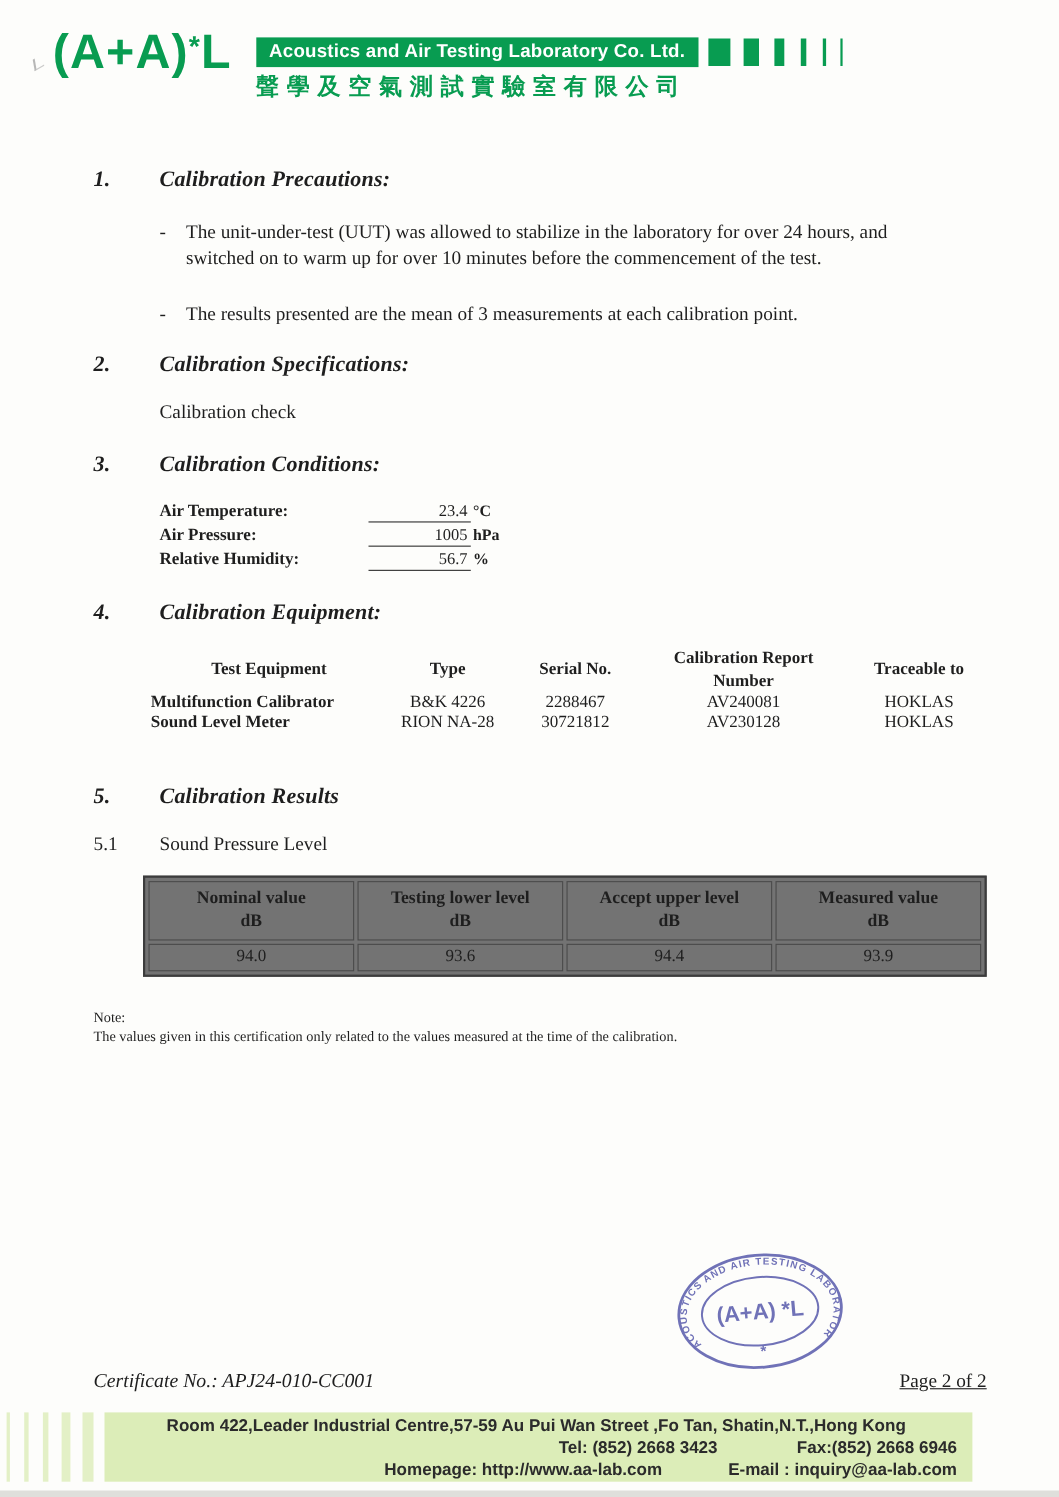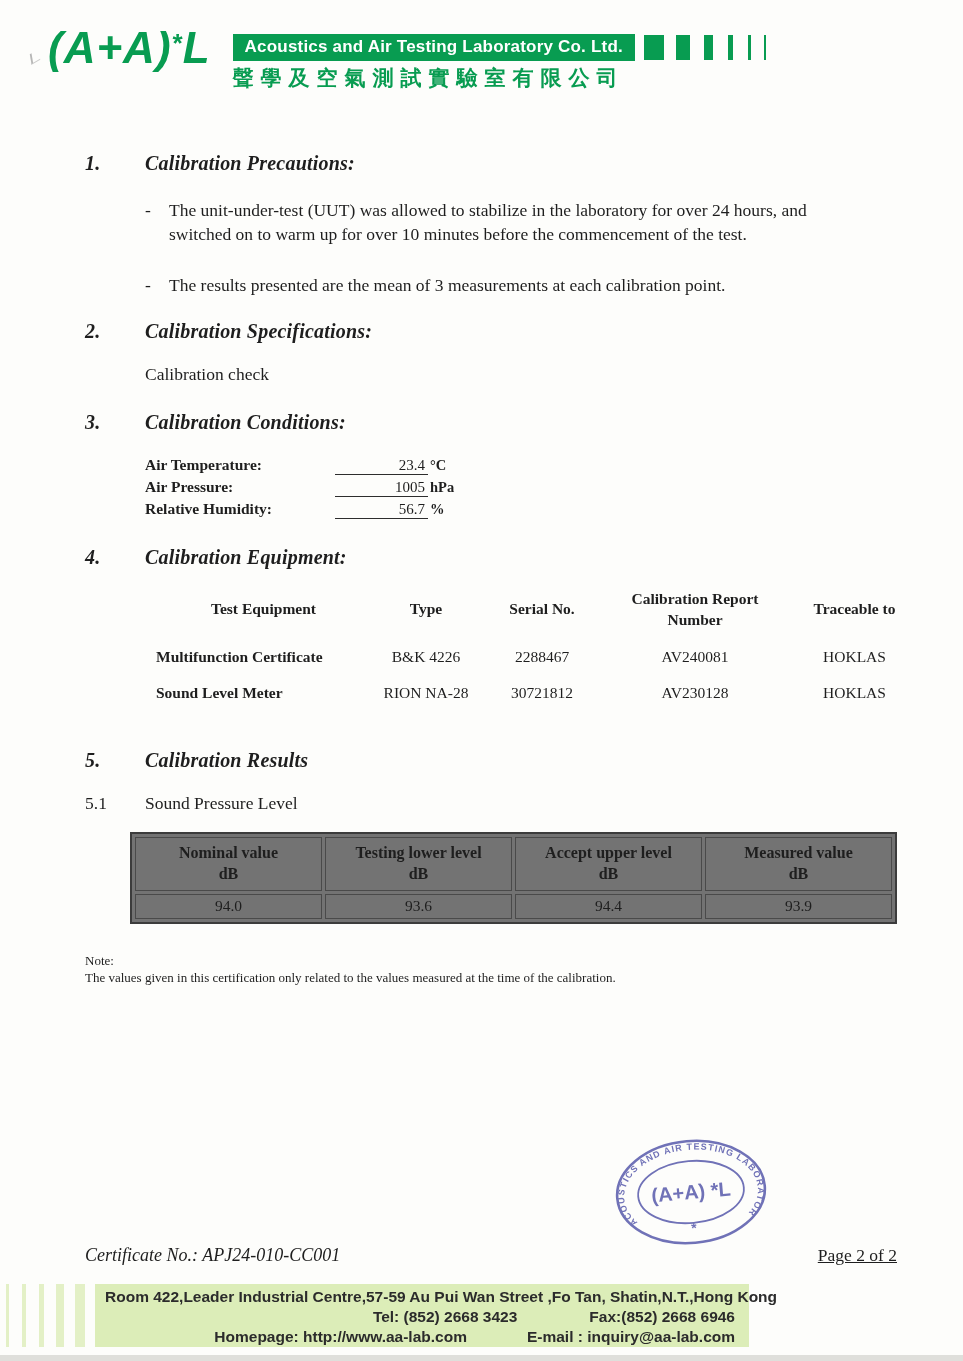--- a/index.html
+++ b/index.html
@@ -5,21 +5,21 @@
   * { margin:0; padding:0; box-sizing:border-box; }
   html,body { background:#ffffff; }
   .page {
     position:relative; width:963px; height:1361px; background:#fdfdfb;
     font-family:"Liberation Serif", serif; color:#1e1e1e; overflow:hidden;
   }
 
   
   .letterhead { position:absolute; left:30px; top:26px; display:flex; align-items:flex-start; }
   .scan-artifact { width:10px; height:10px; margin-top:26px; border-left:2px solid #9a9a9a; border-bottom:1px solid #b5b5b5; transform:rotate(-30deg) skewX(-20deg); opacity:.7; }
-  .logo { font-family:"Liberation Sans", sans-serif; font-weight:700; font-size:44px; line-height:1; letter-spacing:1px; margin-left:8px;font-style:italic; }
+  .logo { font-family:"Liberation Sans", sans-serif; font-weight:700; font-size:44px; line-height:1; letter-spacing:1px; margin-left:8px; }
   .logo sup { font-size:26px; vertical-align:11px; }
   .head-right { margin-left:22px; padding-top:8px; }
   .banner-row { display:flex; align-items:center; }
   .banner { color:#fff; font-family:"Liberation Sans", sans-serif; font-weight:700; font-size:17px; padding:3px 12px 4px 12px; letter-spacing:.2px; white-space:nowrap; }
   .bars { display:flex; align-items:center; height:26px; }
   .bar { height:25px; }
   .company-zh { font-size:21px; letter-spacing:7px; font-weight:600; margin-top:3px; font-family:"DejaVu Sans", sans-serif; }
 
   
   .main { position:absolute; left:85px; top:152px; width:797px; }
@@ -29,22 +29,22 @@
 
   .bullet { display:grid; grid-template-columns:24px 1fr; margin-left:60px; width:716px; font-size:17.5px; line-height:1.36; }
   .plain { margin-left:60px; font-size:17.5px; }
 
   .conds { margin-left:60px; }
   .cond { display:flex; align-items:baseline; height:22px; font-size:15.5px; }
   .cond-label { font-weight:700; width:190px; }
   .cond-line { width:93px; border-bottom:1.3px solid #2d2d2d; text-align:right; padding-right:3px; font-size:15px; }
   .cond-unit { font-weight:700; font-size:14.5px; margin-left:2px; }
 
-  .equip { margin-left:71px; margin-top:20px; width:766px; display:grid;
-           grid-template-columns:215px 110px 122px 184px 135px; row-gap:18px; align-items:center; font-size:15.5px; }
+  .equip { margin-left:52px; margin-top:20px; width:766px; display:grid;
+           grid-template-columns:215px 110px 122px 184px 135px; align-items:center; font-size:15.5px; }
   .equip .h { font-weight:700; text-align:center; line-height:1.3; }
   .equip .c { text-align:center; }
   .equip .name { font-weight:700; text-align:left; }
 
   table.results { margin-left:45px; margin-top:18px; width:767px; border-collapse:separate; border-spacing:3px; border:2px solid #3c3c3c; background:#737373; }
   table.results th, table.results td { border:1.5px solid #4a4a4a; text-align:center; }
   table.results th { font-size:16px; font-weight:700; padding:4px 0 5px 0; line-height:1.35; }
   table.results td { font-size:15.5px; padding:2px 0 3px 0; }
 
   .note { margin-top:28px; width:797px; font-size:13px; line-height:1.32; }
@@ -53,21 +53,21 @@
   
   .stamp { position:absolute; left:612px; top:1136px; transform:rotate(-5deg); opacity:.88; }
 
   
   .cert-row { position:absolute; left:85px; top:1245px; width:812px; display:flex; justify-content:space-between; align-items:baseline; }
   .cert-no { font-style:italic; font-size:18px; }
   .page-no { font-size:17.5px;text-decoration:underline; }
 
   .footer-stripes { position:absolute; left:6px; top:1284px; height:63px; display:flex; }
   .stripe { height:63px; }
-  .footer-banner { position:absolute; left:95px; top:1284px; width:654px; height:63px;
+  .footer-banner { position:absolute; left:95px; top:1284px; width:789px; height:63px;
     font-family:"Liberation Sans", sans-serif; font-weight:700; font-size:15.5px; color:#2b2b2b;
     padding:3px 14px 0 10px; line-height:20px; }
   .f-line1 { text-align:center; white-space:nowrap; }
   .f-line2 { display:flex; justify-content:flex-end; gap:72px; white-space:nowrap; }
   .f-line3 { display:flex; justify-content:flex-end; gap:60px; white-space:nowrap; }
 
   .page-edge { position:absolute; left:0; bottom:0; width:100%; height:6px; background:#d7d7d3; opacity:.8; }
 </style>
 <style>.brand-fg{color:#089c51;}.brand-bg{background:#089c51;}.stripe-bg{background:#e3f0c6;}.footer-banner{background:#dcedb8;}.stamp-stroke ellipse{stroke:#5d5fae;}.stamp-fill{fill:#5d5fae;}</style></head>
 <body>
@@ -140,21 +140,21 @@
       <span class="sec-num">4.</span>
       <span class="sec-title">Calibration Equipment:</span>
     </div>
     <div class="equip">
       <div class="h">Test Equipment</div>
       <div class="h">Type</div>
       <div class="h">Serial No.</div>
       <div class="h" style="max-width:150px;justify-self:center">Calibration Report Number</div>
       <div class="h">Traceable to</div>
 
-      <div class="name">Multifunction Certificate</div>
+      <div class="name">Multifunction Calibrator</div>
       <div class="c">B&amp;K 4226</div>
       <div class="c">2288467</div>
       <div class="c">AV240081</div>
       <div class="c">HOKLAS</div>
 
       <div class="name">Sound Level Meter</div>
       <div class="c">RION NA-28</div>
       <div class="c">30721812</div>
       <div class="c">AV230128</div>
       <div class="c">HOKLAS</div>

